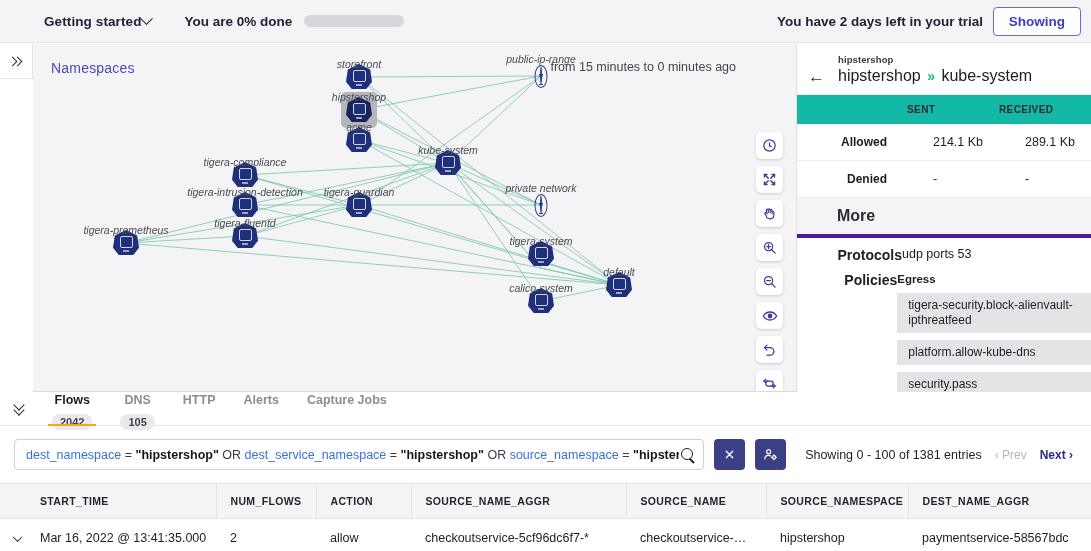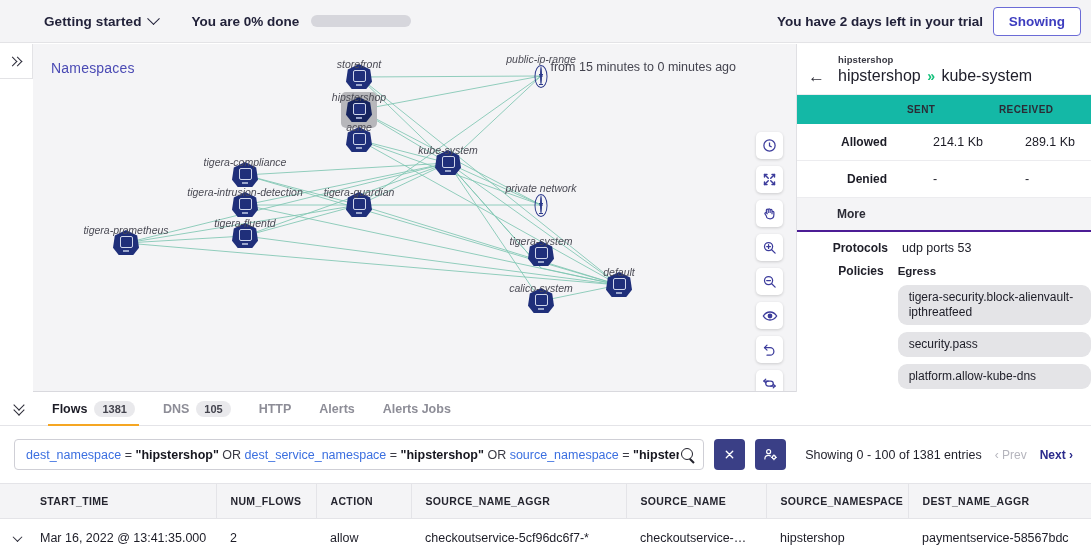--- a/index.html
+++ b/index.html
@@ -12,21 +12,21 @@
   }
   .app { position: relative; width: 1091px; height: 551px; }
 
   
   .topbar {
     position: absolute; top: 0; left: 0; width: 1091px; height: 43px;
     background: #f4f4f6;
     border-bottom: 1px solid #e3e3e6;
     display: flex; align-items: center;
   }
-  .gs-wrap { display: flex; align-items: center; gap: 7px; margin-left: 44px; cursor: pointer; }
+  .gs-wrap { display: flex; align-items: center; margin-left: 44px; cursor: pointer; }
   .gs-label { font-size: 13.5px; font-weight: 600; color: #22223a; letter-spacing: .1px; }
   .chev-down {
     width: 9px; height: 9px; border-right: 1.7px solid #22223a; border-bottom: 1.7px solid #22223a;
     transform: rotate(45deg) translate(-2px,-2px);
   }
   .done-label { margin-left: 34px; font-size: 13.5px; font-weight: 600; color: #22223a; }
   .progress-track {
     margin-left: 12px; width: 100px; height: 12px; border-radius: 6px; background: #d6d6dc;
   }
   .progress-fill { height: 100%; width: 0%; border-radius: 6px; background: #5a5ac0; }
@@ -140,46 +140,46 @@
     background: #14b8a6; font-size: 10px; font-weight: 700; letter-spacing: .4px;
     color: #2b2b35; padding: 9px 0; text-align: left;
   }
   table.stats th.c0 { width: 110px; }
   table.stats td {
     font-size: 12.5px; padding: 11px 0; border-bottom: 1px solid #ececef; color: #1d1d27;
   }
   table.stats td.k { font-weight: 700; text-align: right; padding-right: 20px; font-size: 12px; }
   table.stats td.v { padding-left: 26px; }
   .more-row {
-    background: #f4f4f6; font-size: 12px; font-weight: 700; color: #2b2b35;
-    padding: 9px 0 9px 40px; border-bottom: 2px solid #4c1d95;
+    background: #f4f4f6; font-size: 16px; font-weight: 700; color: #2b2b35;
+    padding: 9px 0 9px 40px; border-bottom: 4px solid #4c1d95;
   }
   .kv { display: flex; padding: 9px 0 0 0; }
-  .kv .k { width: 105px; text-align: right; padding-right: 14px; font-size: 12px; font-weight: 700; color: #20202a; }
+  .kv .k { width: 105px; text-align: right; font-size: 14px; font-weight: 700; color: #20202a; }
   .kv .v { font-size: 12.5px; color: #20202a; }
   .kv .v b { font-size: 11.5px; }
   .chips { margin-top: 7px; }
   .chip {
-    display: block; background: #e4e4e7; border-radius: 9px; padding: 5px 11px;
+    display: block; background: #e4e4e7; border-radius: 0; padding: 5px 11px;
     font-size: 12px; color: #1d1d27; margin-bottom: 7px; max-width: 203px; line-height: 1.25;
   }
 
   
   .flows { position: absolute; top: 393px; left: 0; width: 1091px; height: 158px; background: #fff; }
   .tabbar { height: 33px; border-bottom: 1px solid #e4e4e8; display: flex; align-items: stretch; }
   .collapse-btn { width: 38px; display: flex; align-items: center; justify-content: center; cursor: pointer; }
   .dchev-dn { display: flex; flex-direction: column; align-items: center; }
   .dchev-dn i {
     display:block; width: 8px; height: 8px;
     border-bottom: 1.8px solid #2b2b38; border-right: 1.8px solid #2b2b38;
     transform: rotate(45deg); margin-top: -3px;
   }
   .tab {
     display: flex; align-items: center; gap: 7px; padding: 0 14px;
-    font-size: 12.5px; font-weight: 700; color: #8d8d97; cursor: pointer; position: relative;
+    font-size: 12.5px; font-weight: 700; color: #8d8d97; cursor: pointer; position: relative; flex-direction: column;
   }
   .tab.active { color: #1c1c26; }
   .tab.active::after {
     content: ""; position: absolute; left: 10px; right: 10px; bottom: -1px; height: 2.5px; background: #f5a623;
   }
   .pill {
     background: #e9e9ec; border-radius: 9px; padding: 2px 8px; font-size: 11px;
     font-weight: 700; color: #43434d;
   }
   .tab.active .pill { color: #43434d; }
@@ -435,52 +435,52 @@
       <div class="k">Protocols</div>
       <div class="v">udp ports 53</div>
     </div>
 
     <div class="kv">
       <div class="k">Policies</div>
       <div class="v">
         <b>Egress</b>
         <div class="chips" id="policy-chips">
             <span class="chip">tigera-security.block-alienvault-ipthreatfeed</span>
+            <span class="chip">platform.allow-kube-dns</span>
             <span class="chip">security.pass</span>
-            <span class="chip">platform.allow-kube-dns</span>
           </div>
       </div>
     </div>
   </div>
 
   <div class="flows">
     <div class="tabbar">
       <div class="collapse-btn">
         <span class="dchev-dn">
             <i></i>
             <i></i>
           </span>
       </div>
       <div id="tabs-host" style="display:flex;">
           <div class="tab active">
             <span>Flows</span>
-            <span class="pill">1381</span>
+            <span class="pill">2042</span>
           </div>
           <div class="tab">
             <span>DNS</span>
             <span class="pill">105</span>
           </div>
           <div class="tab">
             <span>HTTP</span>
           </div>
           <div class="tab">
             <span>Alerts</span>
           </div>
           <div class="tab">
-            <span>Alerts Jobs</span>
+            <span>Capture Jobs</span>
           </div>
         </div>
     </div>
 
     <div class="searchrow">
       <div class="searchbox">
         <div class="q" id="query-host"><span class="f">dest_namespace</span><span class="op"> = </span><span class="v">"hipstershop"</span><span class="op"> OR </span><span class="f">dest_service_namespace</span><span class="op"> = </span><span class="v">"hipstershop"</span><span class="op"> OR </span><span class="f">source_namespace</span><span class="op"> = </span><span class="v">"hipstershop"</span></div>
         <span class="mag"></span>
       </div>
       <div class="sq-btn">

